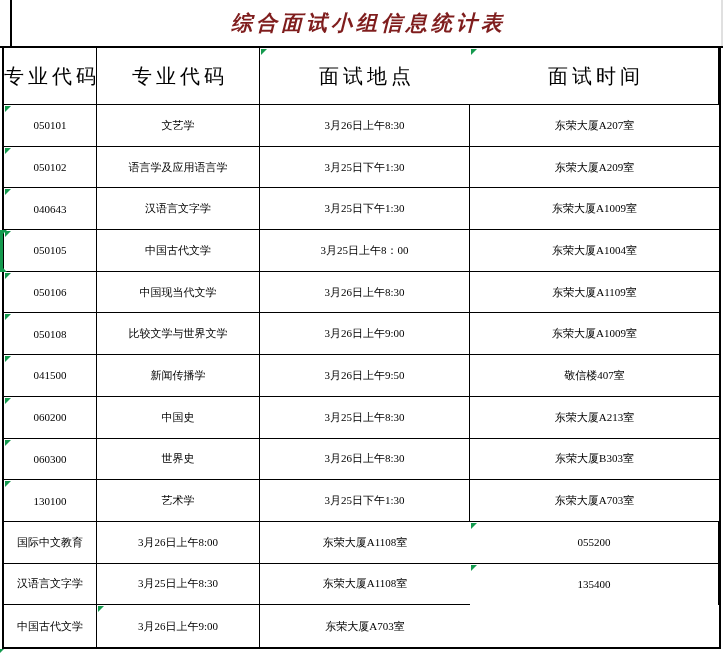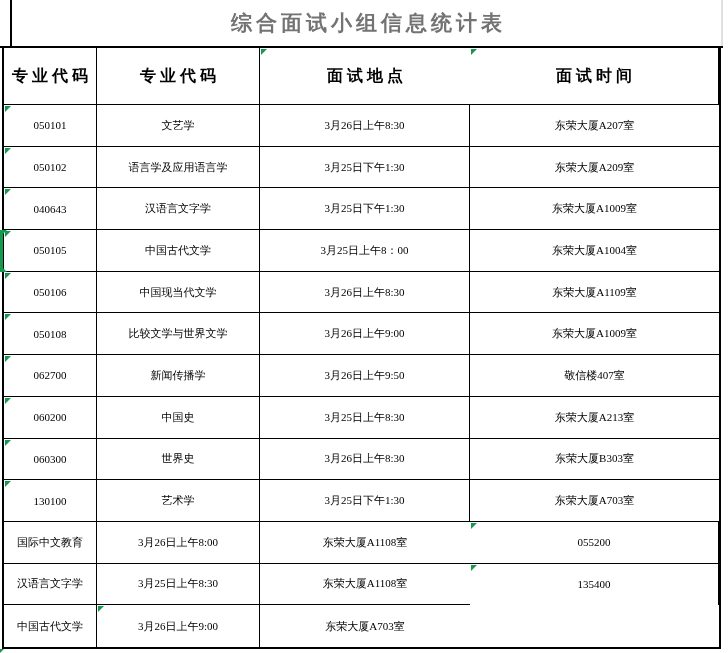--- a/index.html
+++ b/index.html
@@ -10,22 +10,22 @@
   .page{
     position:relative;
     width:728px;height:653px;
     background:#ffffff;
     overflow:hidden;
   }
   
   .title{
     position:absolute;left:10px;top:0;width:713px;height:46px;
     display:flex;align-items:center;justify-content:center;
-    font-size:21px;font-weight:bold;color:#737373;
-    letter-spacing:4px;text-indent:4px;
+    font-size:21px;font-weight:bold;color:#7f1d1d;
+    letter-spacing:4px;text-indent:4px;font-style:italic;
   }
   .title-left-line{
     position:absolute;left:10px;top:0;width:2px;height:46px;background:#000;
   }
   .title-right-gridline{
     position:absolute;left:721px;top:0;width:2px;height:46px;background:#e0e0e0;
   }
   .top-rule{
     position:absolute;left:0;top:46px;width:723px;height:2px;background:#000;
   }
@@ -42,21 +42,21 @@
   .cell{
     position:relative;
     border-right:1px solid #000;
     border-bottom:1px solid #000;
     display:flex;align-items:center;justify-content:center;
     font-size:11px;color:#000;
     white-space:nowrap;overflow:hidden;
   }
   .cell.lc{border-right:none;}
   .cell.lr{border-bottom:none;}
-  .cell.hd{font-size:16px;font-weight:bold;letter-spacing:4px;text-indent:4px;}
+  .cell.hd{font-size:20px;font-weight:normal;letter-spacing:4px;text-indent:4px;}
   
   .tri{
     position:absolute;top:1px;left:1px;width:0;height:0;
     border-top:6px solid #149a4e;border-right:6px solid transparent;
   }
   
   .row-marker-bar{
     position:absolute;left:0;top:230px;width:3px;height:42px;background:#149a4e;
   }
   .row-marker-top{
@@ -138,21 +138,21 @@
     <div class="cell">
         <i class="tri"></i>
         <span>050108</span>
       </div>
     <div class="cell">比较文学与世界文学</div>
     <div class="cell">3月26日上午9:00</div>
     <div class="cell lc">东荣大厦A1009室</div>
 
     <div class="cell">
         <i class="tri"></i>
-        <span>062700</span>
+        <span>041500</span>
       </div>
     <div class="cell">新闻传播学</div>
     <div class="cell">3月26日上午9:50</div>
     <div class="cell lc">敬信楼407室</div>
 
     <div class="cell">
         <i class="tri"></i>
         <span>060200</span>
       </div>
     <div class="cell">中国史</div>

